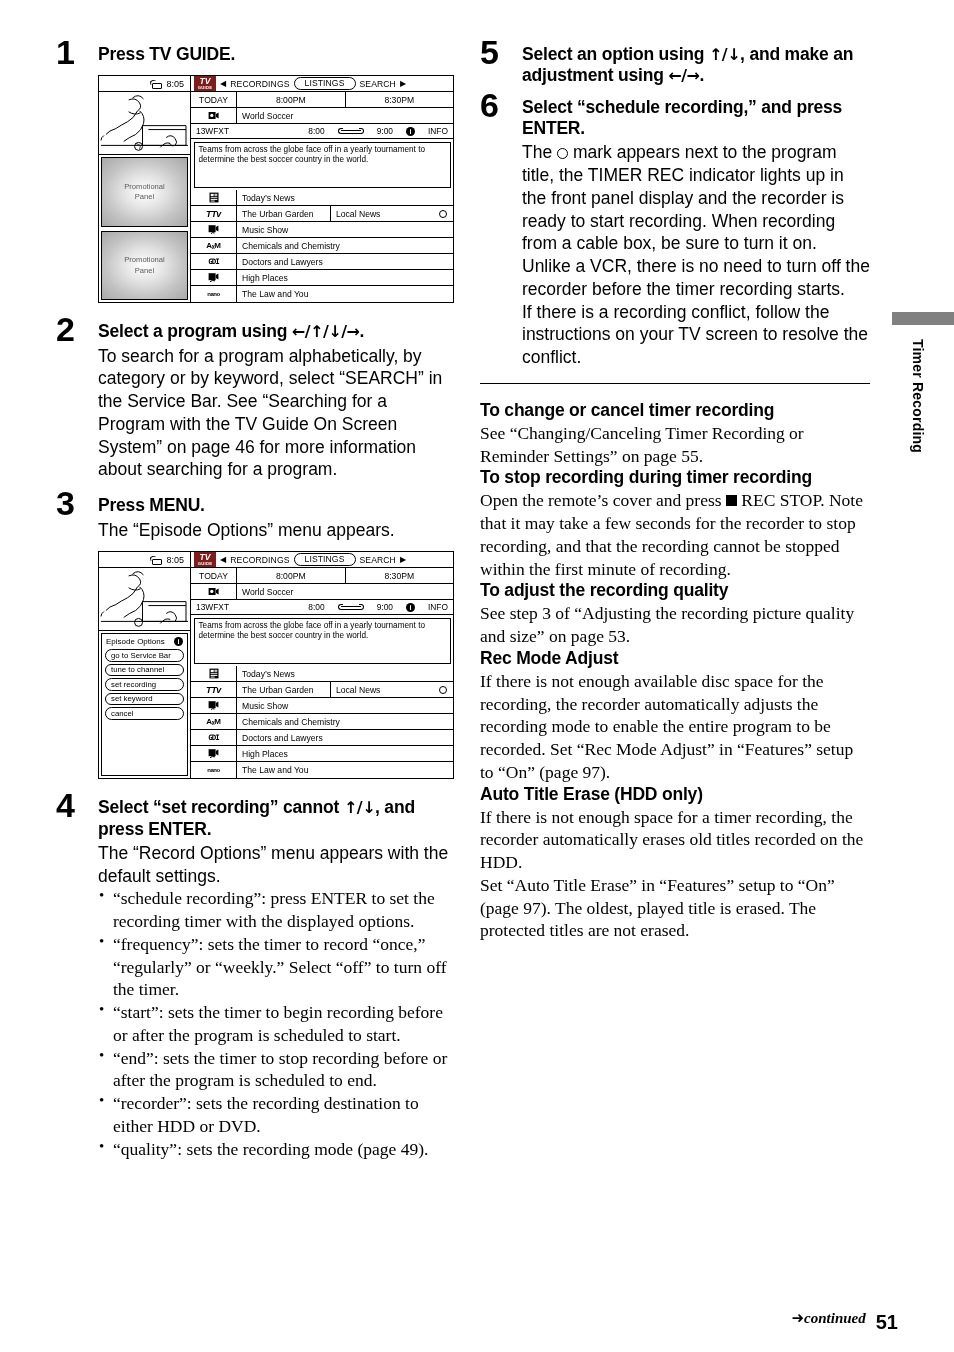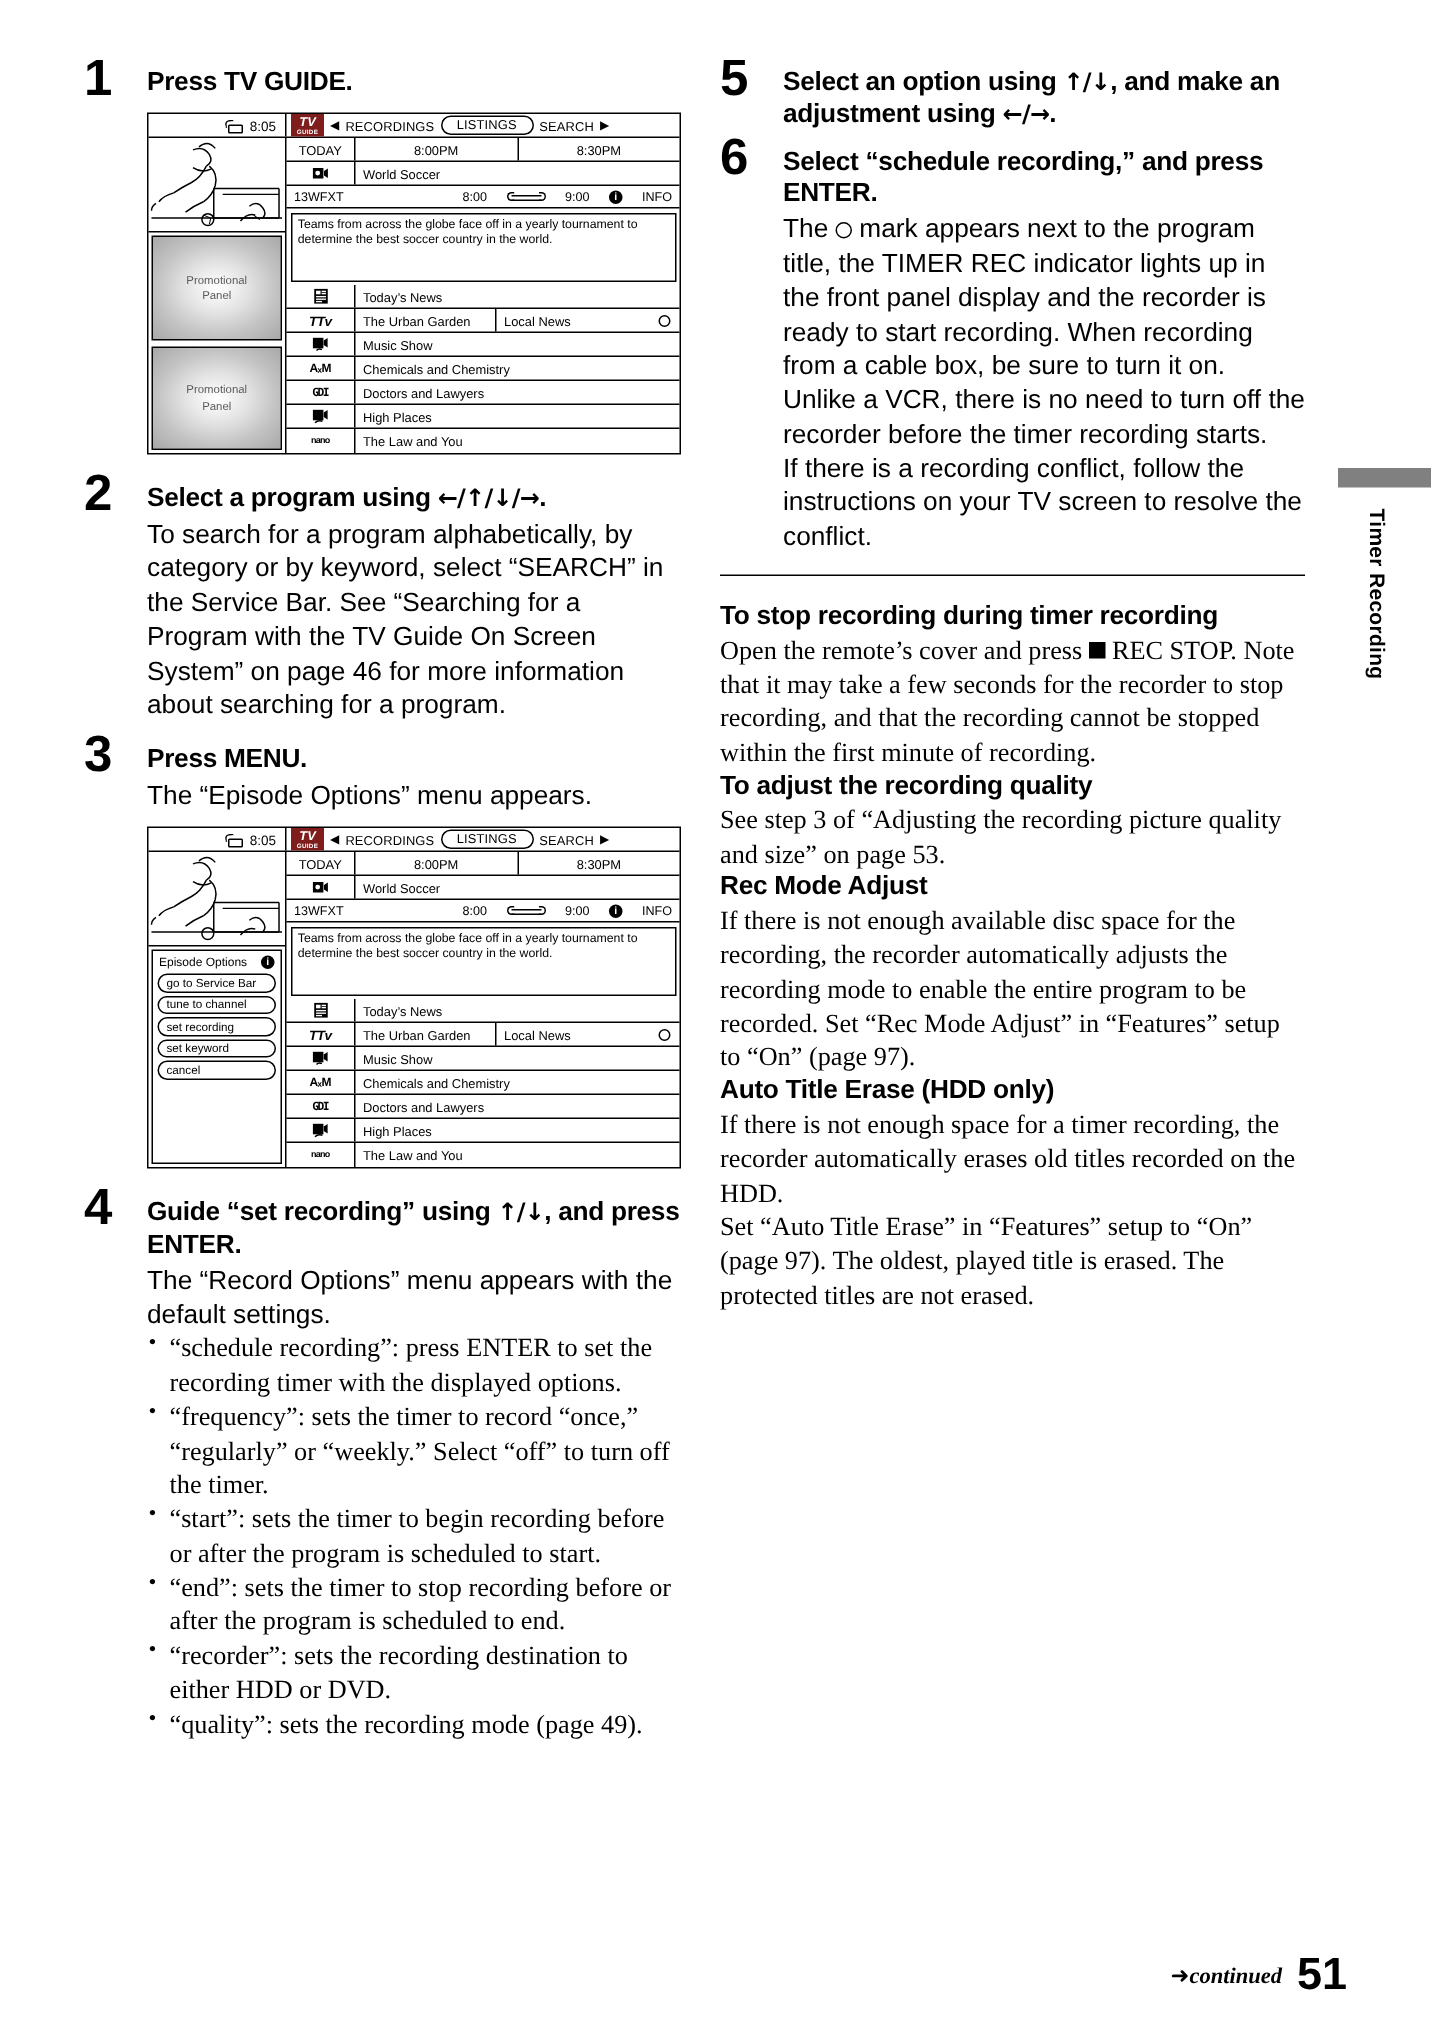--- a/index.html
+++ b/index.html
@@ -162,21 +162,21 @@
     padding-bottom: 5px;
   }
   .footer-arrow {
     font-family: "DejaVu Sans", sans-serif;
     font-style: normal;
     font-size: 15px;
   }
   .footer-page {
     font-family: "Liberation Sans", sans-serif;
     font-weight: bold;
-    font-size: 30px;
+    font-size: 20px;
     line-height: 1;
   }
 
   
   .tvscreen {
     width: 356px;
     border: 1.6px solid #000;
     background: #fff;
     font-family: "Liberation Sans", sans-serif;
     color: #000;
@@ -759,21 +759,21 @@
           <div class="grid-row">
             <div class="cell-ch chlogo tiny">nano</div>
             <div class="cell-prog">The Law and You</div>
           </div>
         </div>
       </div>
     </div>
 
     <div class="step" style="margin-top:18px;">
       <div class="step-num">4</div>
-      <div class="step-title"><span>Guide “set recording” using </span><span class="arrowglyph">↑/↓</span><span>, and press ENTER.</span></div>
+      <div class="step-title"><span>Select “set recording” cannot </span><span class="arrowglyph">↑/↓</span><span>, and press ENTER.</span></div>
       <div class="step-body">The “Record Options” menu appears with the default settings.</div>
       <ul class="bullets">
         <li>“schedule recording”: press ENTER to set the recording timer with the displayed options.</li>
         <li>“frequency”: sets the timer to record “once,” “regularly” or “weekly.” Select “off” to turn off the timer.</li>
         <li>“start”: sets the timer to begin recording before or after the program is scheduled to start.</li>
         <li>“end”: sets the timer to stop recording before or after the program is scheduled to end.</li>
         <li>“recorder”: sets the recording destination to either HDD or DVD.</li>
         <li>“quality”: sets the recording mode (page 49).</li>
       </ul>
     </div>
@@ -791,20 +791,24 @@
       <div class="step-title">Select “schedule recording,” and press ENTER.</div>
       <div class="step-body">
         <p><span>The </span><span class="circ"></span><span> mark appears next to the program title, the TIMER REC indicator lights up in the front panel display and the recorder is ready to start recording. When recording from a cable box, be sure to turn it on.</span></p>
         <p>Unlike a VCR, there is no need to turn off the recorder before the timer recording starts.</p>
         <p>If there is a recording conflict, follow the instructions on your TV screen to resolve the conflict.</p>
       </div>
     </div>
 
     <hr class="rule">
 
+    <div>
+      <div class="sub-head">To change or cancel timer recording</div>
+      <div class="sub-body">See “Changing/Canceling Timer Recording or Reminder Settings” on page 55.</div>
+    </div>
 
     <div>
       <div class="sub-head">To stop recording during timer recording</div>
       <div class="sub-body"><span>Open the remote’s cover and press </span><span class="sq"></span><span> REC STOP. Note that it may take a few seconds for the recorder to stop recording, and that the recording cannot be stopped within the first minute of recording.</span></div>
     </div>
 
     <div>
       <div class="sub-head">To adjust the recording quality</div>
       <div class="sub-body">See step 3 of “Adjusting the recording picture quality and size” on page 53.</div>
     </div>

